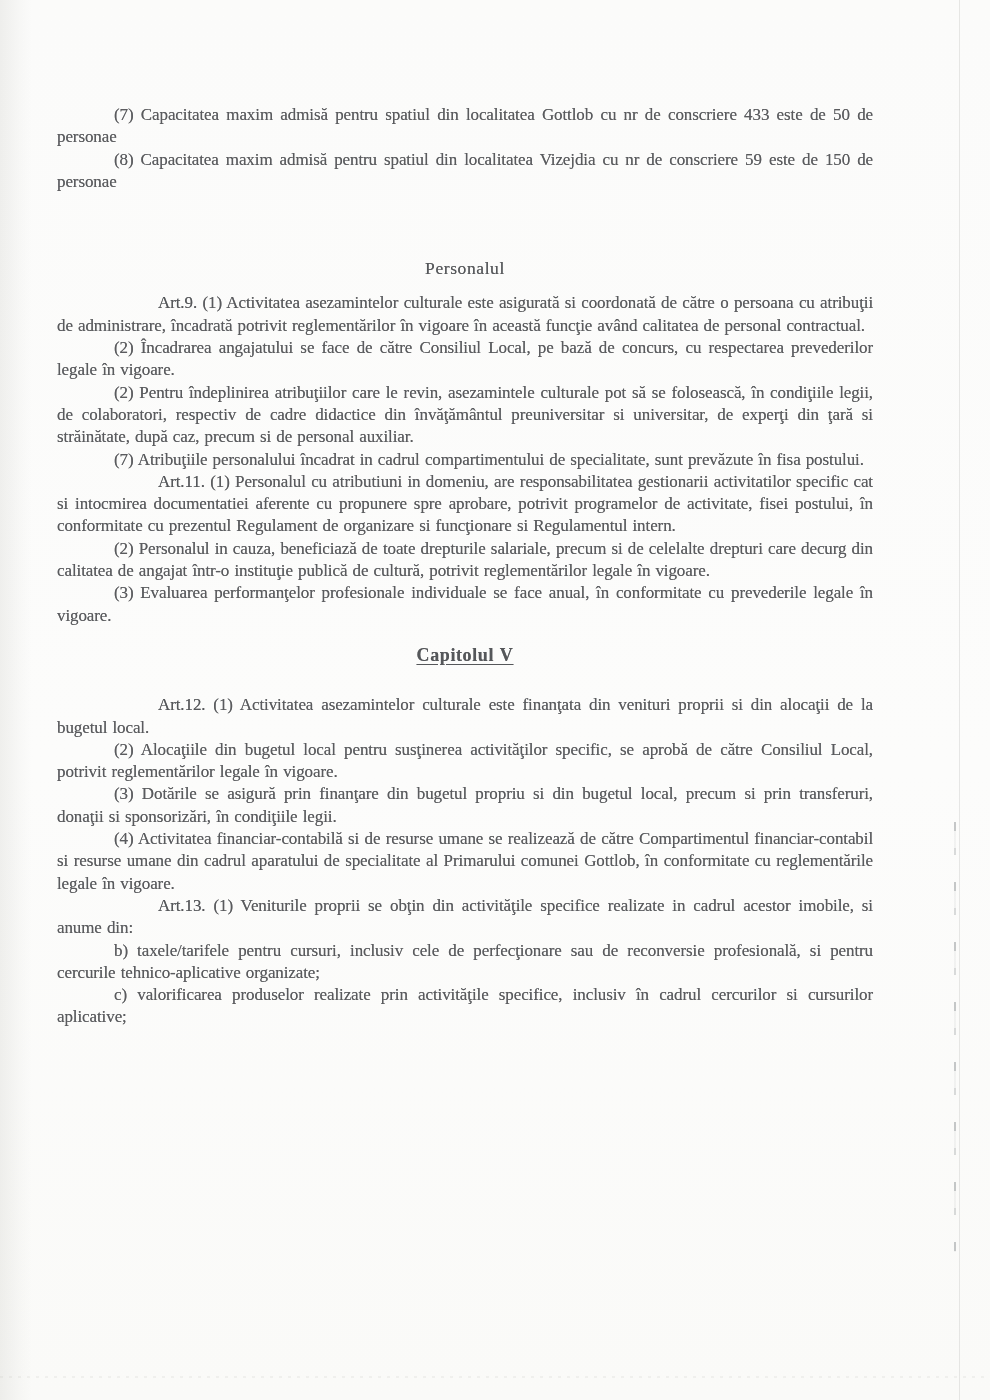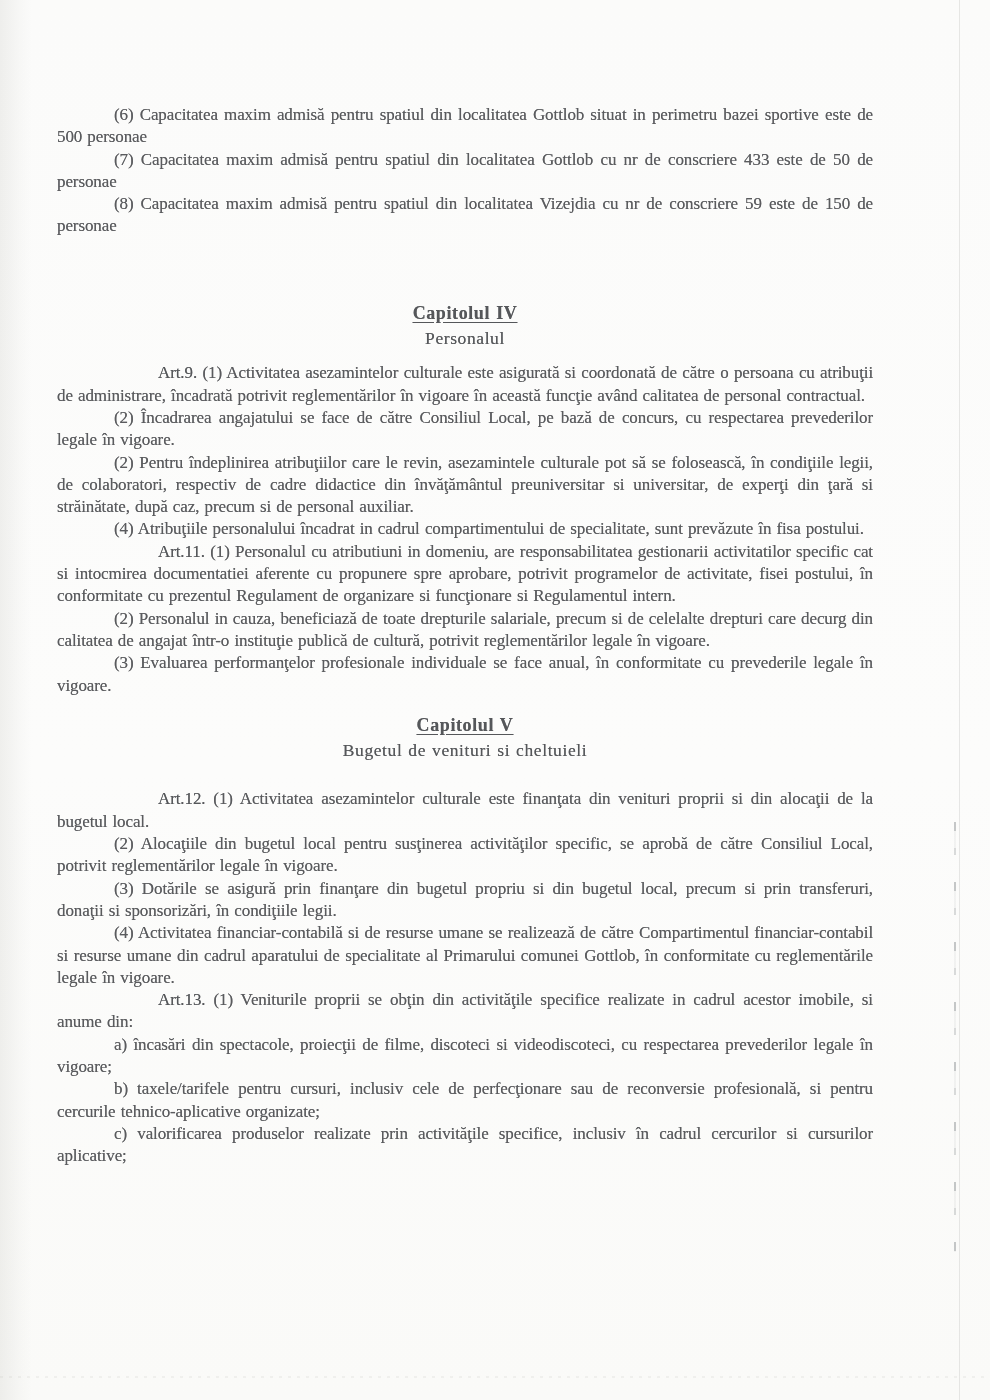--- a/index.html
+++ b/index.html
@@ -104,45 +104,41 @@
 
 <div class="page">
 
   <div class="edge-left"></div>
   <div class="edge-right-line"></div>
   <div class="artifact-dash-line"></div>
   <div class="bottom-noise"></div>
 
   <div class="content">
 
-    <p>(6) Capacitatea maxim admisă pentru spatiul din localitatea Gottlob situat in perimetru bazei sportive  este de 500 personae</p>
     <p>(7) Capacitatea maxim admisă pentru spatiul din localitatea Gottlob cu nr de conscriere 433  este de 50 de personae</p>
     <p>(8) Capacitatea maxim admisă pentru spatiul din localitatea Vizejdia cu nr de conscriere 59  este de 150 de personae</p>
 
     <div class="chapter chapter-iv">
-      <div><span class="chapter-title">Capitolul IV</span></div>
       <div class="chapter-subtitle">Personalul</div>
     </div>
 
     <p><b class="lead">Art.9.</b> <span>(1) Activitatea asezamintelor culturale este asigurată si coordonată de către o persoana cu atribuţii de administrare, încadrată potrivit reglementărilor în vigoare în această funcţie având calitatea de personal contractual.</span></p>
     <p>(2) Încadrarea angajatului se face de către Consiliul Local, pe bază de concurs, cu respectarea prevederilor legale în vigoare.</p>
     <p>(2) Pentru îndeplinirea atribuţiilor care le revin, asezamintele culturale pot să se folosească, în condiţiile legii, de colaboratori, respectiv de cadre didactice din învăţământul preuniversitar si universitar, de experţi din ţară si străinătate, după caz, precum si de personal auxiliar.</p>
-    <p>(4) Atribuţiile personalului încadrat in cadrul compartimentului de specialitate, sunt prevăzute în fisa postului.</p>
+    <p>(7) Atribuţiile personalului încadrat in cadrul compartimentului de specialitate, sunt prevăzute în fisa postului.</p>
     <p><b class="lead">Art.11.</b> <span>(1) Personalul cu atributiuni in domeniu, are responsabilitatea gestionarii activitatilor specific cat si intocmirea documentatiei aferente cu propunere spre aprobare, potrivit programelor de activitate, fisei postului, în conformitate cu prezentul Regulament de organizare si funcţionare si Regulamentul intern.</span></p>
     <p>(2) Personalul in cauza, beneficiază de toate drepturile salariale, precum si de celelalte drepturi care decurg din calitatea de angajat într-o instituţie publică de cultură, potrivit reglementărilor legale în vigoare.</p>
     <p>(3) Evaluarea performanţelor profesionale individuale se face anual, în conformitate cu prevederile legale în vigoare.</p>
 
     <div class="chapter chapter-v">
       <div><span class="chapter-title">Capitolul V</span></div>
-      <div class="chapter-subtitle">Bugetul de venituri si cheltuieli</div>
     </div>
 
     <p><b class="lead">Art.12.</b> <span>(1) Activitatea asezamintelor culturale este finanţata din venituri proprii si din alocaţii de la bugetul local.</span></p>
     <p>(2) Alocaţiile din bugetul local pentru susţinerea activităţilor specific, se aprobă de către Consiliul Local, potrivit reglementărilor legale în vigoare.</p>
     <p>(3) Dotările se asigură prin finanţare din bugetul propriu si din bugetul local, precum si prin transferuri, donaţii si sponsorizări, în condiţiile legii.</p>
     <p>(4) Activitatea financiar-contabilă si de resurse umane se realizează de către Compartimentul financiar-contabil si resurse umane din cadrul aparatului de specialitate al Primarului comunei Gottlob, în conformitate cu reglementările legale în vigoare.</p>
     <p><b class="lead">Art.13.</b> <span>(1) Veniturile proprii se obţin din activităţile specifice realizate in cadrul acestor imobile, si anume din:</span></p>
-    <p>a) încasări din spectacole, proiecţii de filme, discoteci si videodiscoteci, cu respectarea prevederilor legale în vigoare;</p>
     <p>b) taxele/tarifele pentru cursuri, inclusiv cele de perfecţionare sau de reconversie profesională, si pentru cercurile tehnico-aplicative organizate;</p>
     <p>c) valorificarea produselor realizate prin activităţile specifice, inclusiv în cadrul cercurilor si cursurilor aplicative;</p>
 
   </div>
 </div>
 
 </body></html>

